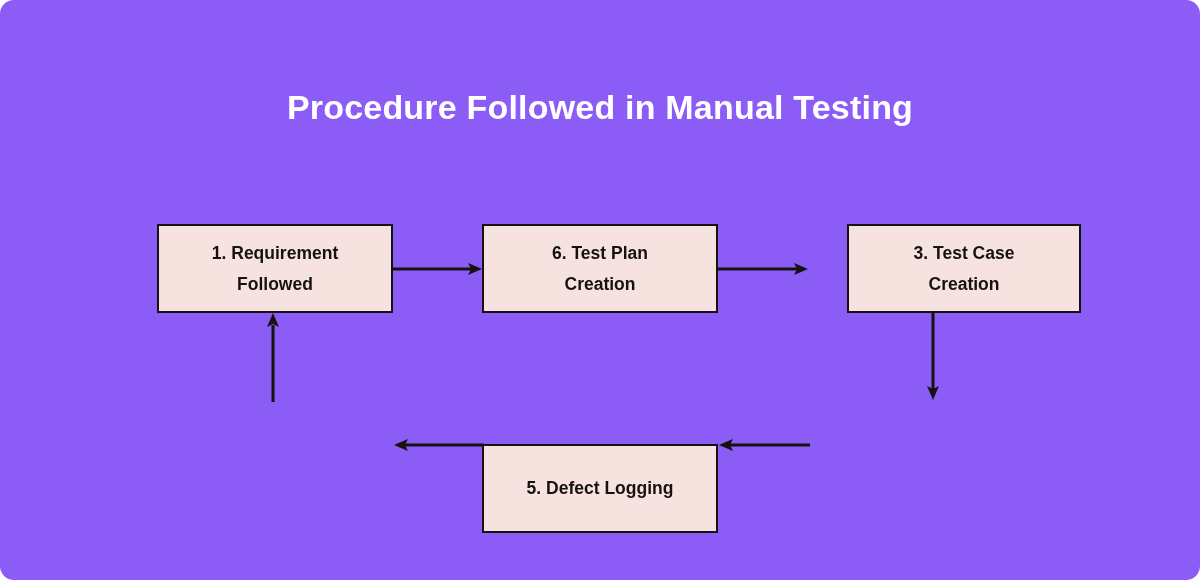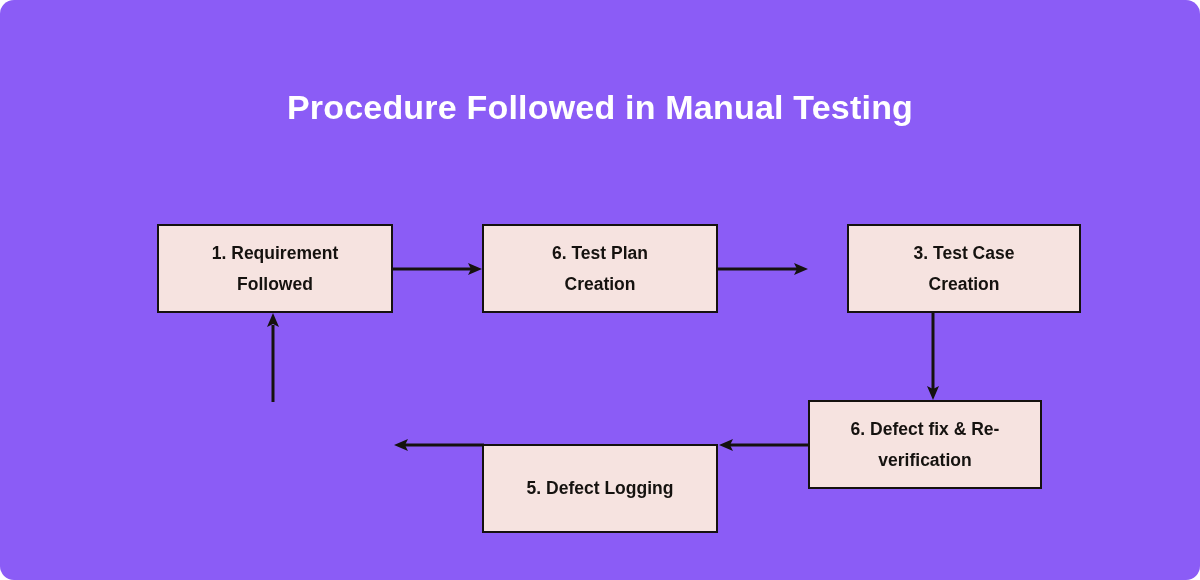--- a/index.html
+++ b/index.html
@@ -89,23 +89,20 @@
 
   <div class="node" id="node-3">
     <span class="node-label"><span>3. Test Case</span><br><span>Creation</span></span>
   </div>
 
 
   <div class="node" id="node-5">
     <span class="node-label"><span>5. Defect Logging</span></span>
   </div>
 
-  <div class="node" id="node-6">
-    <span class="node-label"><span>6. Defect fix &amp; Re-</span><br><span>verification</span></span>
-  </div>
 
   <svg class="edge" style="left:392px; top:255px; width:92px; height:28px;" width="92" height="28" viewBox="0 0 92 28">
     <line x1="0" y1="14" x2="79" y2="14"></line>
     <polygon points="90,14 76,8 79,14 76,20"></polygon>
   </svg>
 
   <svg class="edge" style="left:717px; top:255px; width:93px; height:28px;" width="93" height="28" viewBox="0 0 93 28">
     <line x1="0" y1="14" x2="80" y2="14"></line>
     <polygon points="91,14 77,8 80,14 77,20"></polygon>
   </svg>

